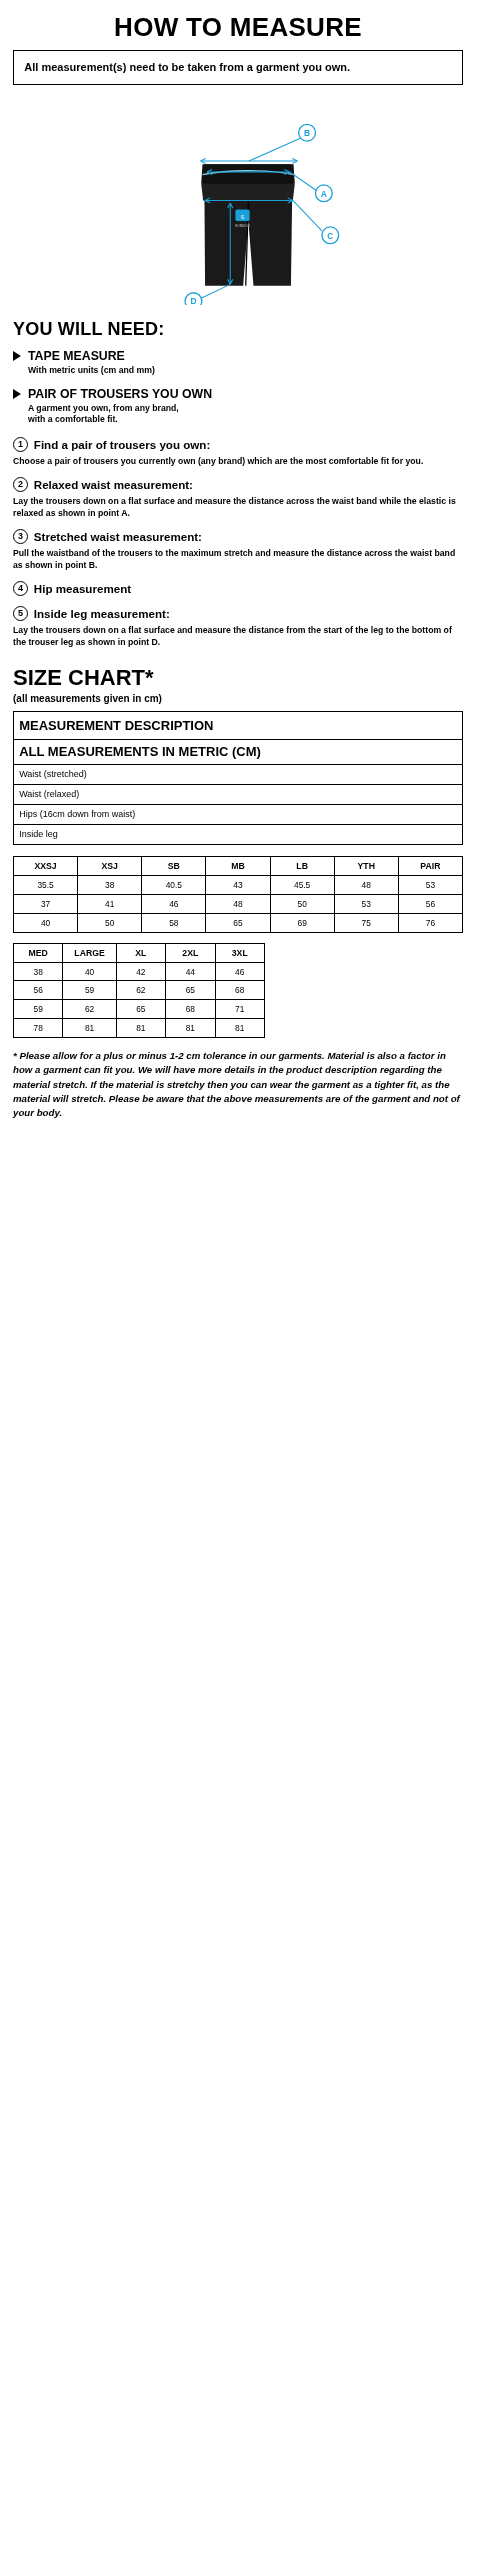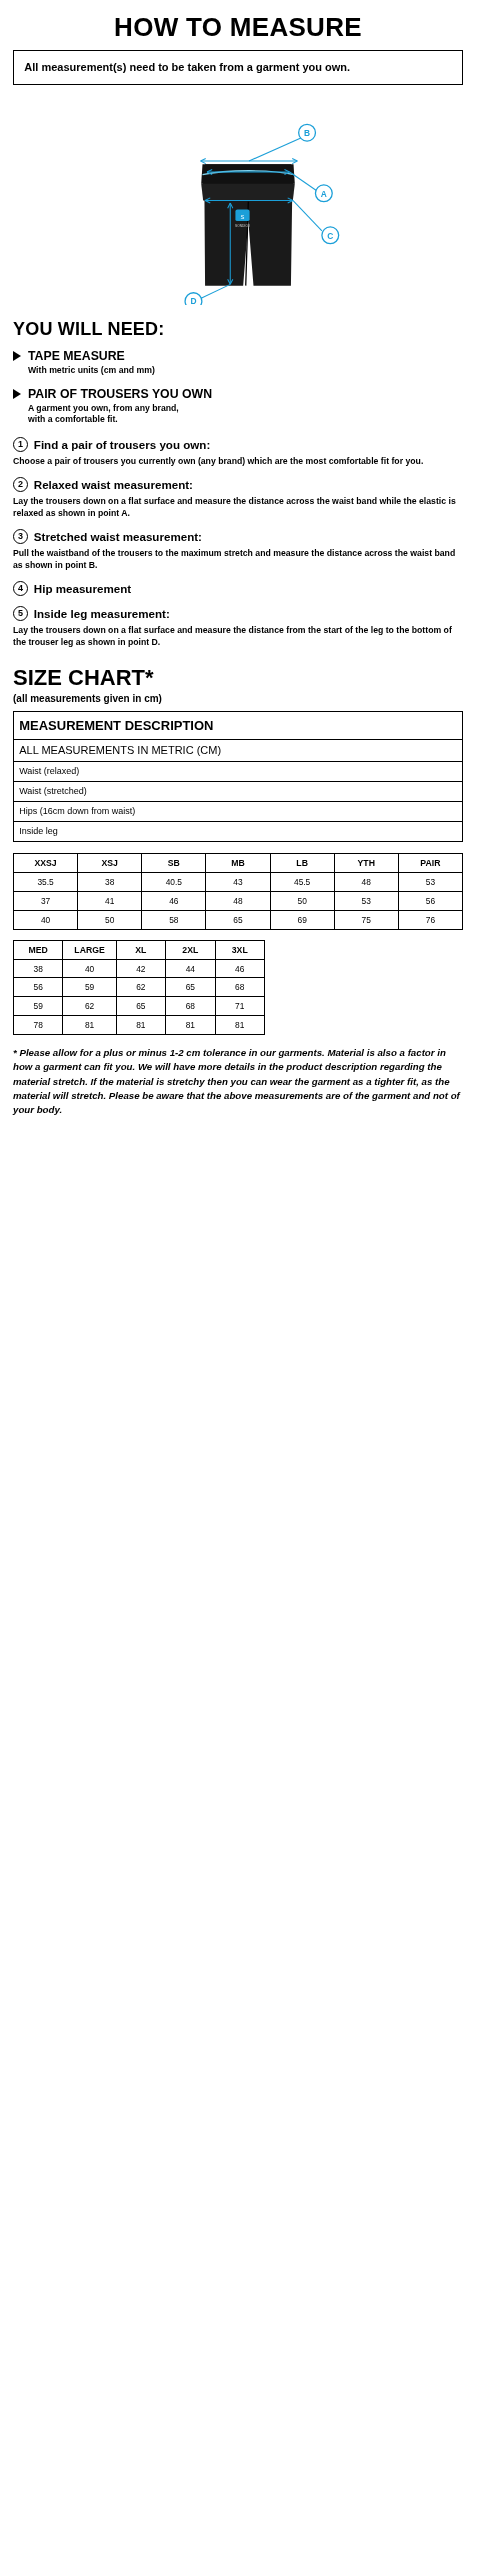--- a/index.html
+++ b/index.html
@@ -96,21 +96,21 @@
     font-size: 22px;
     font-weight: bold;
     margin: 17px 0 1.3px 0;
   }
   .chart-sub { font-size: 10px; font-weight: bold; margin-bottom: 7.8px; }
 
   table { border-collapse: collapse; }
   .desc-table { width: 100%; border: 1.3px solid #000; margin-bottom: 11.6px; }
   .desc-table td { padding: 4.5px 5.2px; font-size: 9px; }
   .desc-table tr.h1r td { font-size: 13px; font-weight: bold; padding: 5.8px 5.2px; border-bottom: 1.3px solid #000; }
-  .desc-table tr.h2r td { font-size: 11px; font-weight: normal; border-bottom: 0.6px solid #000; }
+  .desc-table tr.h2r td { font-size: 13px; font-weight: bold; border-bottom: 0.6px solid #000; }
   .desc-table tr.dr td { border-bottom: 0.6px solid #000; }
   .desc-table tr.dr:last-child td { border-bottom: none; }
 
   .size-table { border: 1.3px solid #000; margin-bottom: 10.3px; }
   .size-table td, .size-table th {
     border: 0.6px solid #000;
     padding: 3.9px 2.6px;
     font-size: 8.4px;
     text-align: center;
     min-width: 34px;
@@ -261,24 +261,24 @@
 
   <table class="desc-table">
     <tbody>
       <tr class="h1r">
           <td>MEASUREMENT DESCRIPTION</td>
         </tr>
       <tr class="h2r">
           <td>ALL MEASUREMENTS IN METRIC (CM)</td>
         </tr>
       <tr class="dr">
+          <td>Waist (stretched)</td>
+        </tr>
+      <tr class="dr">
           <td>Waist (relaxed)</td>
-        </tr>
-      <tr class="dr">
-          <td>Waist (stretched)</td>
         </tr>
       <tr class="dr">
           <td>Hips (16cm down from waist)</td>
         </tr>
       <tr class="dr">
           <td>Inside leg</td>
         </tr>
     </tbody>
   </table>
 

